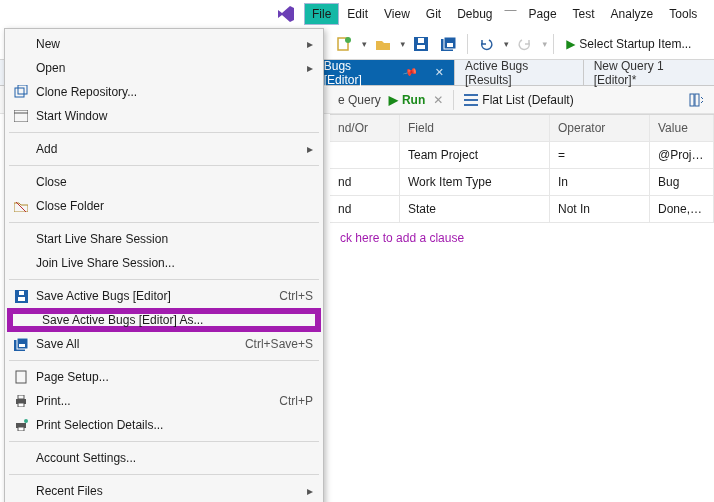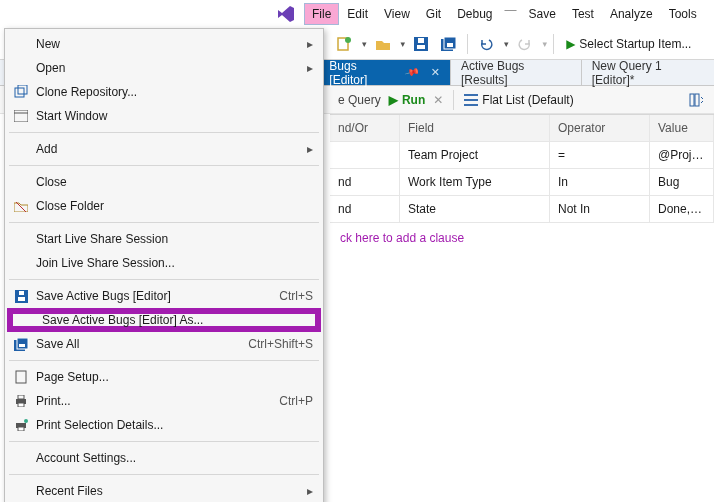--- a/index.html
+++ b/index.html
@@ -1,26 +1,26 @@
 <!DOCTYPE html>
 <html><head>
 <meta charset="utf-8">
 <style>
   * { box-sizing: border-box; margin: 0; padding: 0; }
   body { font-family: "Segoe UI", Arial, sans-serif; font-size: 12px; color: #1b1b1b; background: #fff; width: 714px; height: 502px; overflow: hidden; position: relative; }
   .menubar { display: flex; align-items: center; height: 28px; padding: 0 2px; border-bottom: 1px solid #fff; }
   .vs-logo { width: 24px; height: 24px; display:flex; align-items:center; justify-content:center; margin-left: 272px; margin-right: 6px; }
   .menubar .mitem { padding: 4px 8px; cursor: default; }
-  .menubar .mitem.open { background: #f9a8d4; border:1px solid #a6b8d8; padding:3px 7px; }
+  .menubar .mitem.open { background: #14b8a6; border:1px solid #a6b8d8; padding:3px 7px; }
   .toolbar { display:flex; align-items:center; height: 32px; padding: 2px 4px; gap:4px; border-bottom:1px solid #d6d6d6; }
   .tbtn { display:flex; align-items:center; justify-content:center; width:24px; height:24px; }
   .tbtn.wide { width:auto; padding:0 6px; gap:4px; }
   .sep { width:1px; height:20px; background:#d6d6d6; margin:0 2px; }
   .tabstrip { display:flex; align-items:stretch; height:26px; background:#eef2f7; border-bottom:1px solid #c9c9c9; }
-  .tab { display:flex; align-items:center; padding:0 10px; gap:12px; font-size:12px; color:#333; border-right:1px solid #c9c9c9; }
+  .tab { display:flex; align-items:center; padding:0 10px; gap:18px; font-size:12px; color:#333; border-right:1px solid #c9c9c9; }
   .tab.active { background:#0a64ad; color:#fff; }
   .tab .x { font-size:11px; opacity:.8; }
   .querybar { display:flex; align-items:center; height:28px; padding:0 6px; gap:8px; border-bottom:1px solid #e2e2e2; background:#f7f7f7;}
   .querybar .lbl { color:#444; }
   .run { color:#1a8a1a; font-weight:600; display:flex; align-items:center; gap:4px;}
   .flat { display:flex; align-items:center; gap:4px;text-align:center; }
   .grid { display:grid; grid-template-columns: 70px 150px 100px 1fr; border-top:1px solid #d6d6d6;}
   .grid > div { padding:6px 8px; border-bottom:1px solid #e6e6e6; border-right:1px solid #e6e6e6; white-space:nowrap; overflow:hidden; text-overflow:ellipsis;}
   .grid .hd { background:#f3f3f3; color:#555; }
   .addclause { padding:8px 10px; color:#a21caf; }
@@ -49,21 +49,21 @@
         <path d="M14 2 L18 4 L18 16 L14 18 L6 11 L2 14 L2 6 L6 9 Z" fill="#6b3fb5"></path>
       </svg>
   </span>
   <div id="menubar-items" style="display:flex;">
       <div class="mitem open">File</div>
       <div class="mitem">Edit</div>
       <div class="mitem">View</div>
       <div class="mitem">Git</div>
       <div class="mitem">Debug</div>
       <span style="color: rgb(136, 136, 136); padding: 0px 4px;">—</span>
-      <div class="mitem">Save</div>
+      <div class="mitem">Page</div>
       <div class="mitem">Test</div>
       <div class="mitem">Analyze</div>
       <div class="mitem">Tools</div>
     </div>
 </div>
 
 <div class="toolbar" style="padding-left:332px;">
   <span class="tbtn">
       <svg width="16" height="16">
         <rect x="2" y="2" width="10" height="12" fill="none" stroke="#d0a93a" stroke-width="1.5"></rect>
@@ -257,21 +257,21 @@
     </div>
     <div class="row">
       <span class="ic">
         <svg width="15" height="13">
           <rect x="0" y="2" width="11" height="11" fill="#1e5fa8"></rect>
           <rect x="3" y="0" width="11" height="11" fill="#1e5fa8" stroke="#fff"></rect>
           <rect x="5" y="6" width="6" height="3" fill="#fff"></rect>
         </svg>
       </span>
       <span class="txt">Save All</span>
-      <span class="sc">Ctrl+Shift+S</span>
+      <span class="sc">Ctrl+Save+S</span>
     </div>
     <div class="divider"></div>
     <div class="row">
       <span class="ic">
         <svg width="12" height="14">
           <rect x="1" y="1" width="10" height="12" fill="none" stroke="#555"></rect>
         </svg>
       </span>
       <span class="txt">Page Setup...</span>
     </div>

